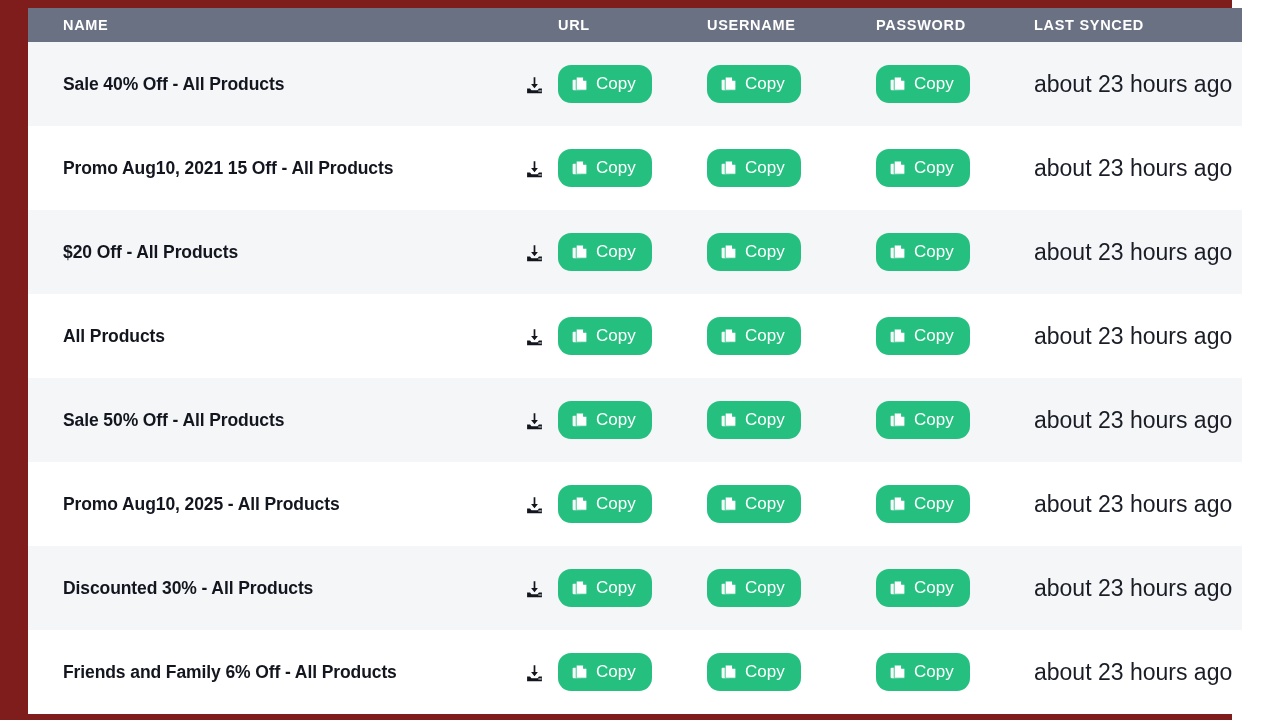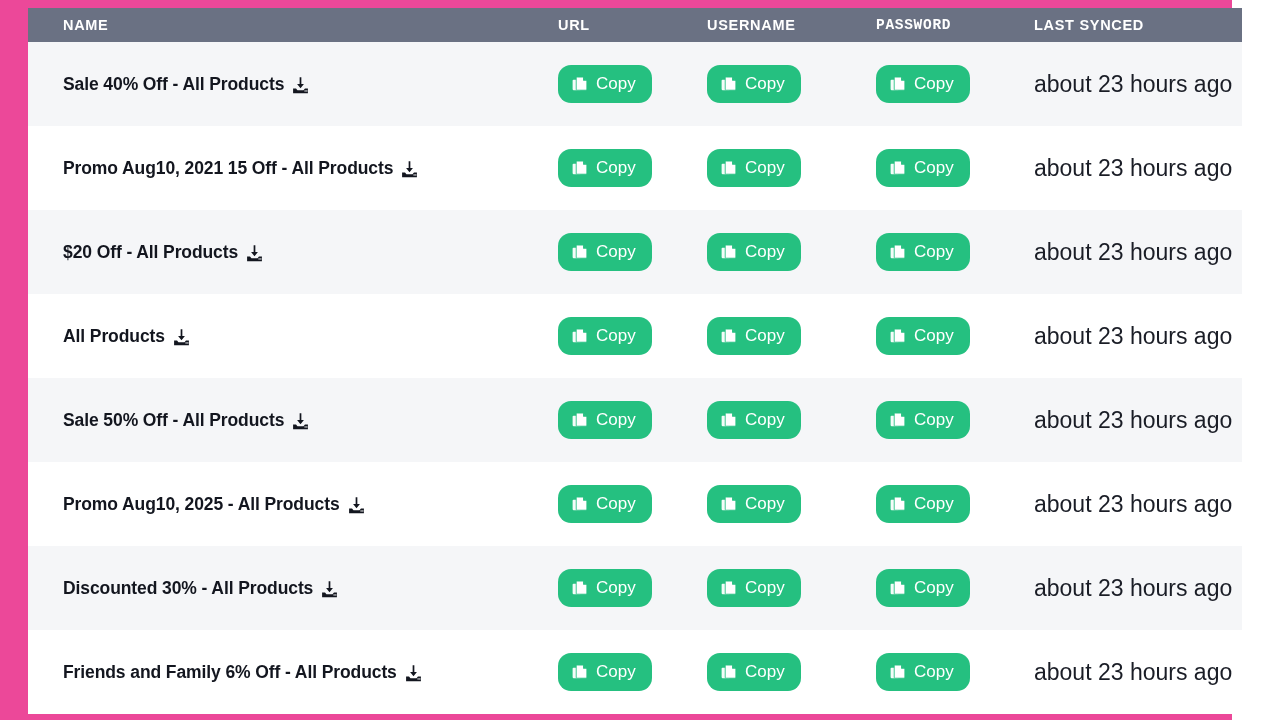--- a/index.html
+++ b/index.html
@@ -9,21 +9,21 @@
     height: 720px;
     background: #ffffff;
     font-family: "Liberation Sans", sans-serif;
     overflow: hidden;
   }
 
   .page {
     position: relative;
     width: 1232px;
     height: 720px;
-    background: #ec4899;
+    background: #7f1d1d;
     padding-left: 28px;
     padding-right: 38px;
     padding-top: 8px;
   }
 
   .credentials-table {
     width: 1214px;
     border-collapse: collapse;
     table-layout: fixed;
   }
@@ -41,21 +41,21 @@
     letter-spacing: 0.7px;
     text-align: left;
     vertical-align: middle;
     padding: 0;
     height: 34px;
   }
 
   th.col-name      { width: 516px; padding-left: 35px; }
   th.col-url       { width: 149px; padding-left: 14px; }
   th.col-username  { width: 169px; padding-left: 14px; }
-  th.col-password  { width: 169px; padding-left: 14px; font-family: Liberation Mono, monospace; }
+  th.col-password  { width: 169px; padding-left: 14px; }
   th.col-synced    { width: 211px; padding-left: 3px; }
 
   
   tbody tr {
     height: 84px;
   }
 
   tbody tr.row-alt  { background: #f5f6f8; }
   tbody tr.row-base { background: #ffffff; }
 
@@ -67,20 +67,21 @@
 
   
   td.cell-name {
     padding-left: 35px;
   }
 
   .name-wrap {
     display: flex;
     align-items: center;
     gap: 7px;
+    justify-content: space-between;
   }
 
   .name-text {
     font-size: 17.5px;
     font-weight: bold;
     color: #13161f;
     letter-spacing: -0.1px;
     white-space: nowrap;
   }
 

